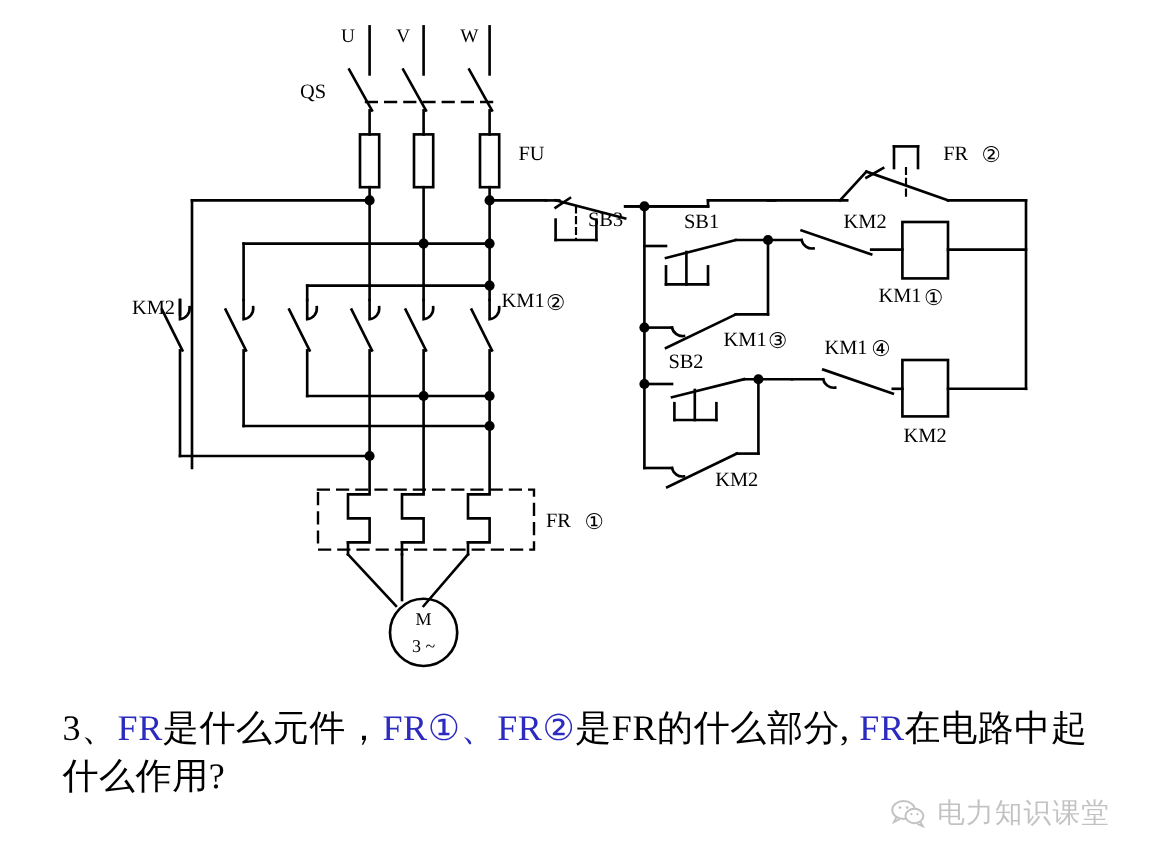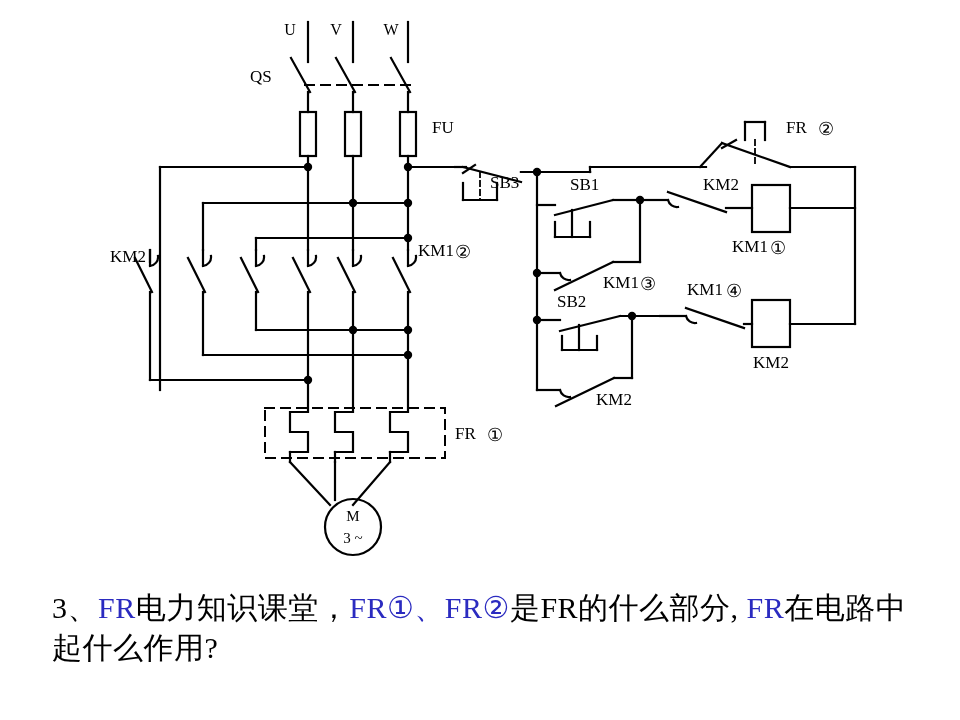--- a/index.html
+++ b/index.html
@@ -261,17 +261,30 @@
 
       <text x="786" y="133" font-size="17">FR</text>
       <text x="818" y="135" font-size="18">②</text>
 
       <text x="353" y="521" font-size="15" text-anchor="middle">M</text>
       <text x="353" y="543" font-size="15" text-anchor="middle">3 ~</text>
     </g>
   </svg>
 
   <div class="q-block">
-    <span>3、</span><span class="q-blue">FR</span><span>电力知识课堂，</span><span class="q-blue">FR①、FR②</span><span>是FR的什么部分, </span><span class="q-blue">FR</span><span>在电路中起什么作用?</span>
+    <span>3、</span><span class="q-blue">FR</span><span>是什么元件，</span><span class="q-blue">FR①、FR②</span><span>是FR的什么部分, </span><span class="q-blue">FR</span><span>在电路中起什么作用?</span>
   </div>
 
+  <div class="watermark">
+    <svg width="30" height="24" viewBox="0 0 30 24">
+      <ellipse cx="11" cy="9" rx="9.5" ry="7.5" fill="none" stroke="#3a3a3a" stroke-width="1.6"></ellipse>
+      <path d="M5 15 L3 19 L8 16.5" fill="none" stroke="#3a3a3a" stroke-width="1.6"></path>
+      <circle cx="8" cy="7" r="1.1" fill="#3a3a3a"></circle>
+      <circle cx="14" cy="7" r="1.1" fill="#3a3a3a"></circle>
+      <ellipse cx="20" cy="14" rx="7.5" ry="6" fill="#ffffff" stroke="#3a3a3a" stroke-width="1.6"></ellipse>
+      <path d="M25 19 L27 22.5 L22.5 20.5" fill="none" stroke="#3a3a3a" stroke-width="1.6"></path>
+      <circle cx="17.5" cy="12.5" r="0.95" fill="#3a3a3a"></circle>
+      <circle cx="22.5" cy="12.5" r="0.95" fill="#3a3a3a"></circle>
+    </svg>
+    <span class="wm-text">电力知识课堂</span>
+  </div>
 
 </div>
 
 </body></html>

